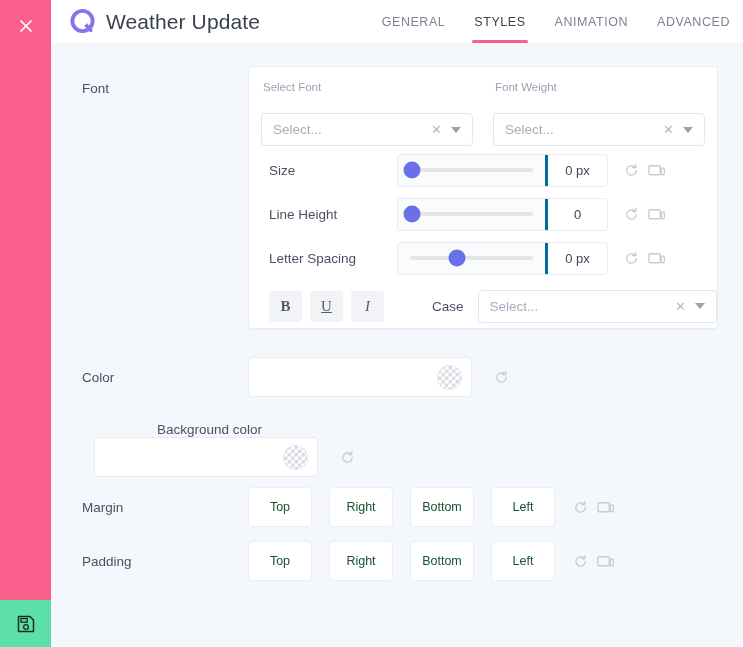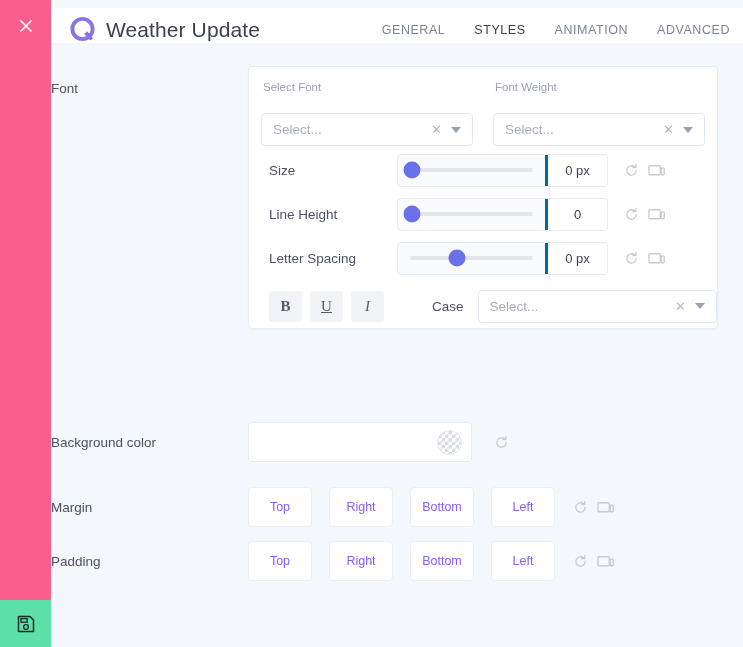--- a/index.html
+++ b/index.html
@@ -32,21 +32,21 @@
   #save-btn {
     height: 47px; width: 51px;
     background: #5de0a8;
     display: flex; align-items: center; justify-content: center;
     cursor: pointer;
   }
   #save-btn svg { display: block; }
 
   
   #header {
-    position: absolute; left: 51px; top: 8px;
+    position: absolute; left: 51px; top: 0;
     width: 692px; height: 43px;
     background: #ffffff;
     display: flex; align-items: center;
   }
   #brand {
     display: flex; align-items: center; gap: 10px;
     margin-left: 18px;
   }
   #logo { width: 27px; height: 27px; display:block; }
   #title {
@@ -78,21 +78,21 @@
   
   #content {
     position: absolute; left: 51px; top: 43px;
     width: 692px; height: 604px;
     background: #f4f7fb;
   }
 
   .row { position: absolute; display: flex; align-items: center; }
   .row-label {
     font-size: 13.5px; color: #4a5163;
-    width: 170px; 
+    width: 170px; padding-left: 31px;
   }
 
   
   #font-panel {
     position: absolute; left: 197px; top: 23px;
     width: 470px; height: 263px;
     background: #ffffff;
     border: 1px solid #e7ebf2;
     border-radius: 4px;
     box-shadow: 0 1px 2px rgba(40,50,80,.04);
@@ -207,21 +207,21 @@
   }
   .reset-only { margin-left: 22px; }
 
   
   .spacing-fields { display: flex; gap: 17px; }
   .sp-field {
     width: 64px; height: 40px;
     background: #fff;
     border: 1px solid #ebeef4; border-radius: 4px;
     display: flex; align-items: center; justify-content: center;
-    font-size: 12.5px; color: #8b5cf6;
+    font-size: 12.5px; color: #14532d;
     cursor: text;
   }
   .sp-icons { display: flex; align-items: center; gap: 9px; margin-left: 18px; }
 
   .icn { display: block; }
 </style>
 </head>
 <body>
 
 <div id="app">
@@ -378,22 +378,36 @@
         </div>
         <div class="case-label">Case</div>
         <div class="select case-sel">
           <span class="ph">Select...</span>
           <span class="ic-clear">✕</span>
           <span class="ic-caret"></span>
         </div>
       </div>
     </div>
 
-
-    <div class="row" style="top:379px;left:0;">
+    <div class="row" style="top:314px;left:0;">
+      <div class="row-label">Color</div>
+      <div style="margin-left:27px;display:flex;align-items:center;">
+        <div class="colorbox">
+          <span class="swatch"></span>
+        </div>
+        <span class="reset-only">
+          <svg width="15" height="15" viewBox="0 0 16 16" class="icn">
+            <path d="M13 8a5 5 0 1 1-1.6-3.7" fill="none" stroke="#c6cbd4" stroke-width="1.4" stroke-linecap="round"></path>
+            <path d="M12.6 1.6 L12.6 4.9 L9.3 4.9" fill="none" stroke="#c6cbd4" stroke-width="1.4" stroke-linecap="round" stroke-linejoin="round"></path>
+          </svg>
+        </span>
+      </div>
+    </div>
+
+    <div class="row" style="top:379px;left:16px;flex-direction:column;">
       <div class="row-label">Background color</div>
       <div style="margin-left:27px;display:flex;align-items:center;">
         <div class="colorbox">
           <span class="swatch"></span>
         </div>
         <span class="reset-only">
           <svg width="15" height="15" viewBox="0 0 16 16" class="icn">
             <path d="M13 8a5 5 0 1 1-1.6-3.7" fill="none" stroke="#c6cbd4" stroke-width="1.4" stroke-linecap="round"></path>
             <path d="M12.6 1.6 L12.6 4.9 L9.3 4.9" fill="none" stroke="#c6cbd4" stroke-width="1.4" stroke-linecap="round" stroke-linejoin="round"></path>
           </svg>

